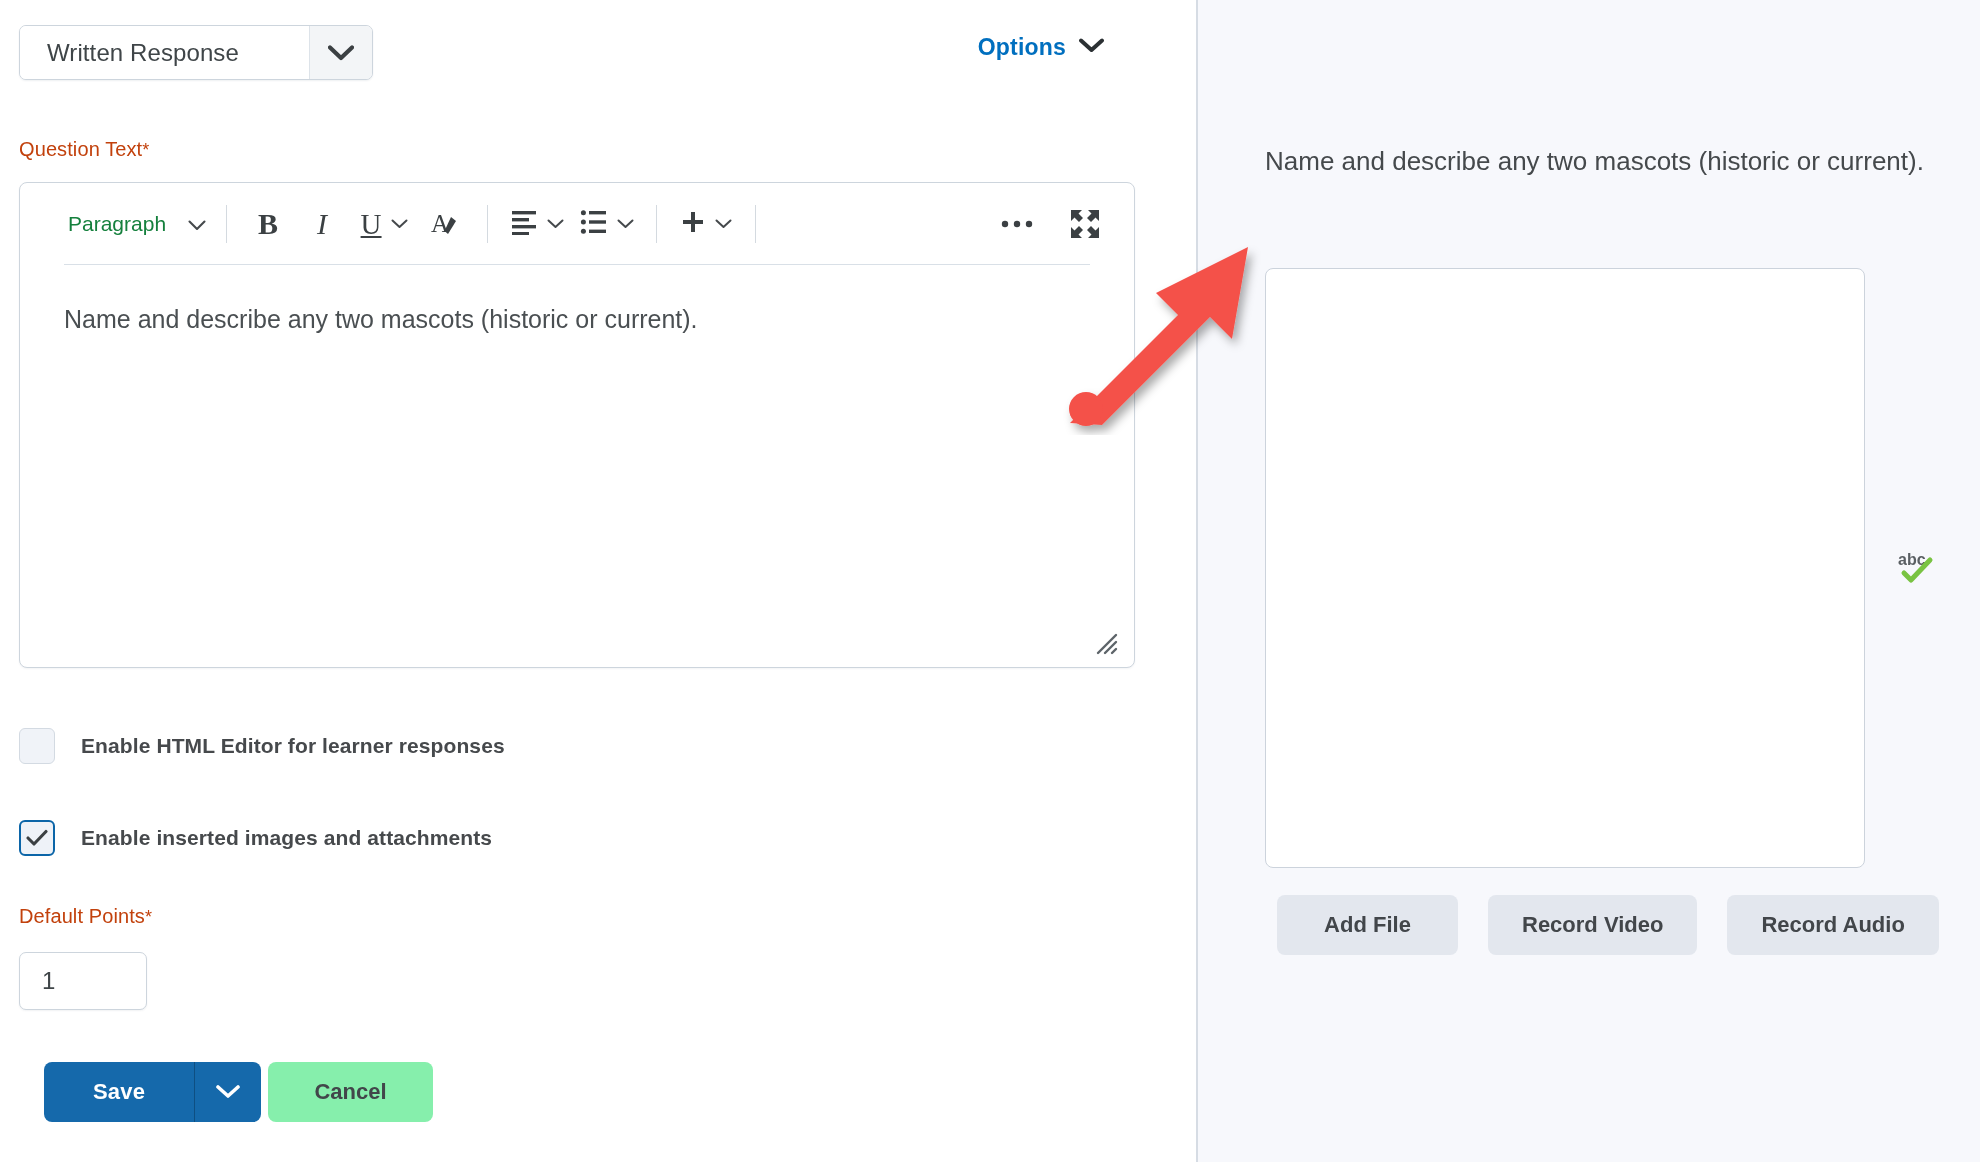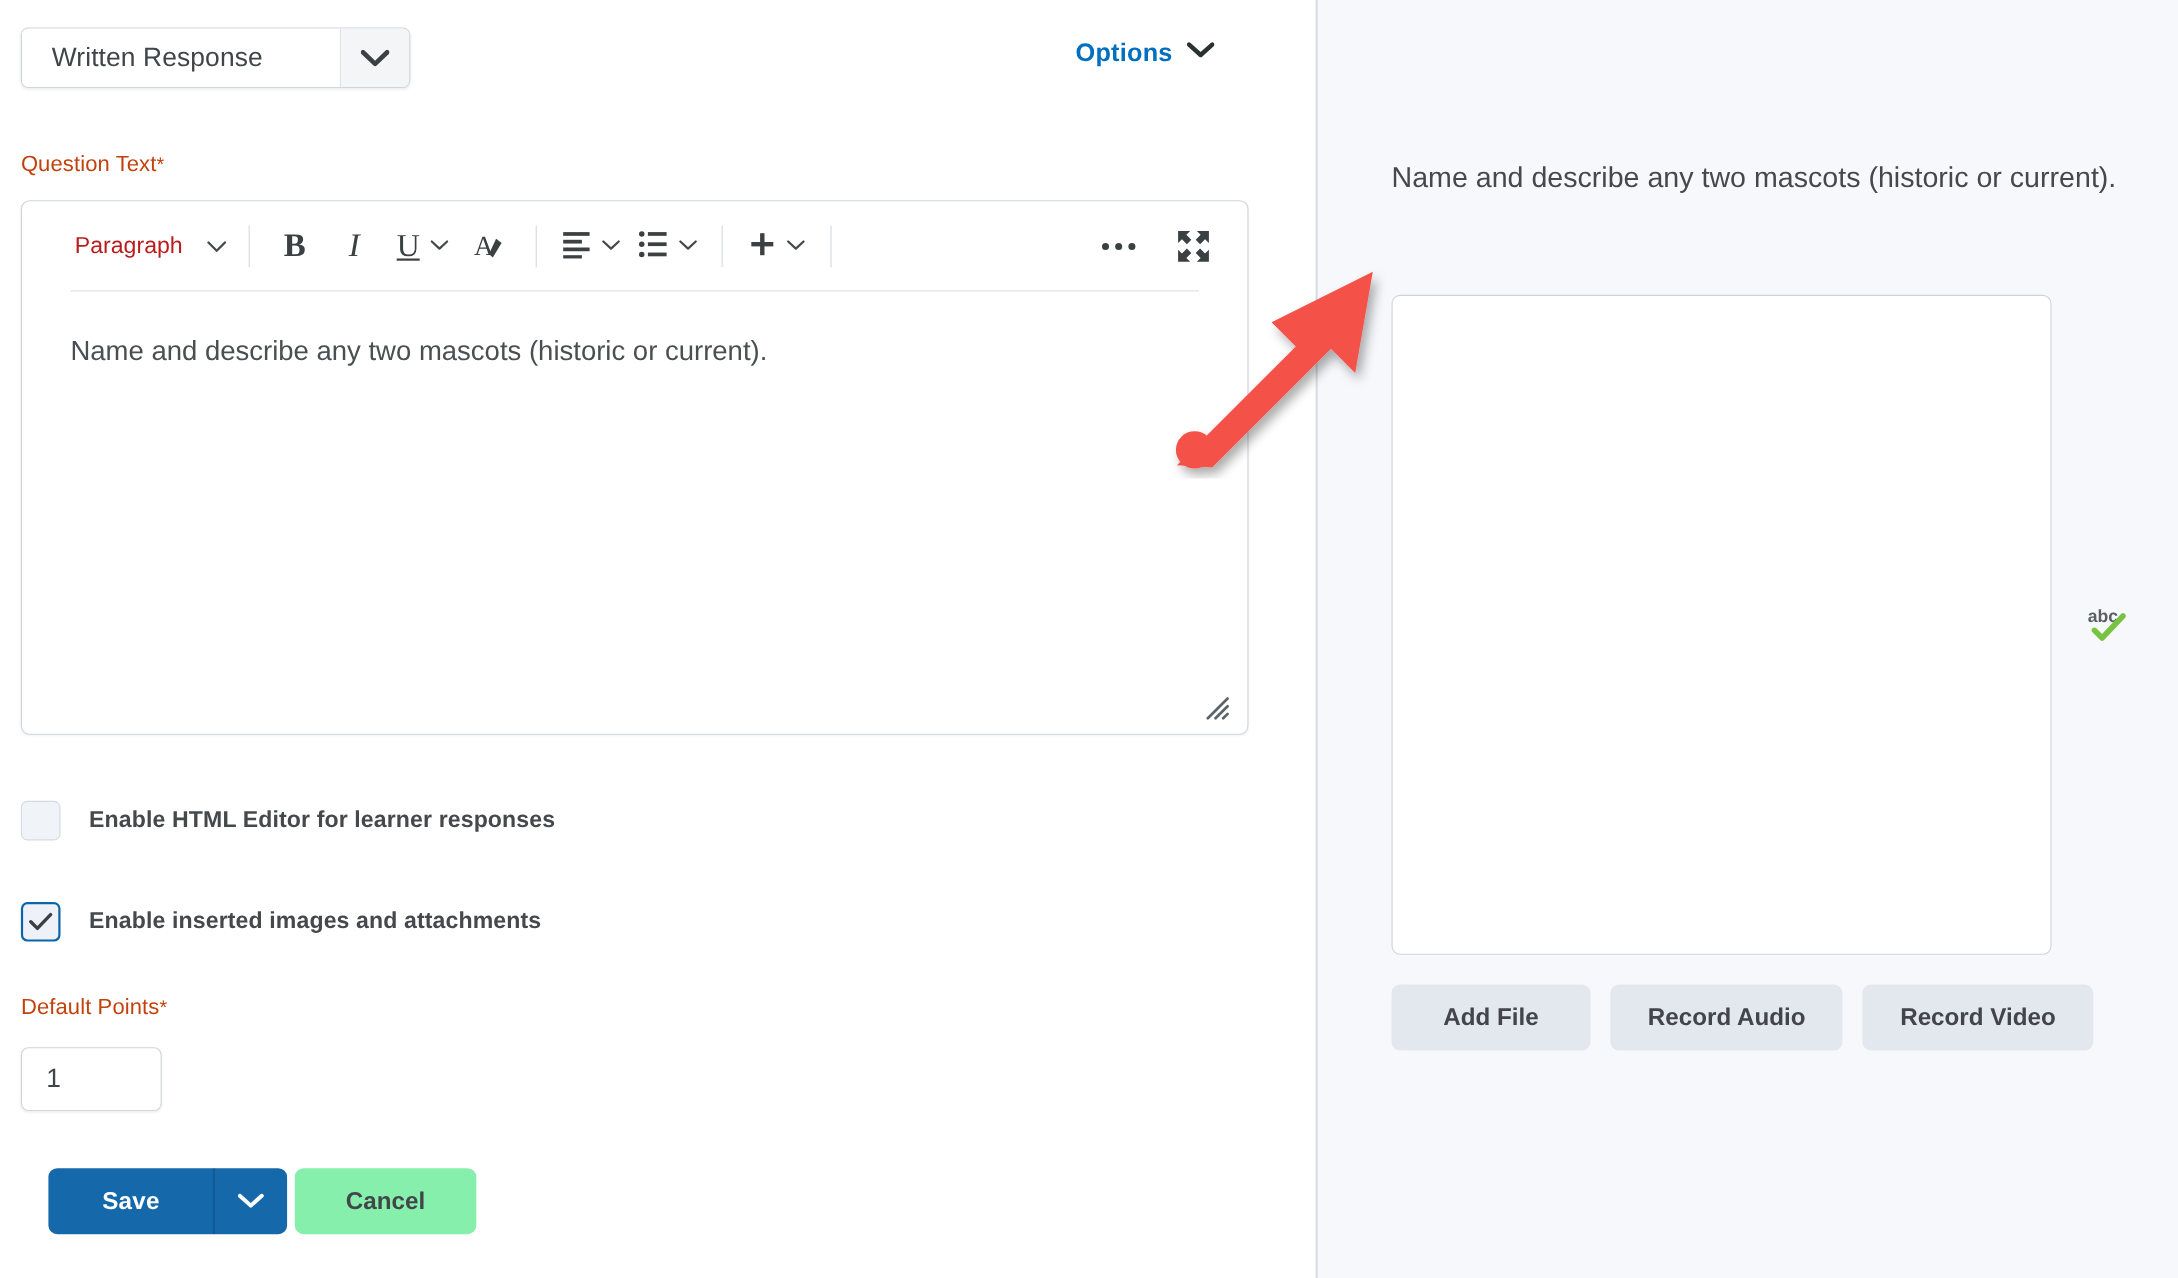--- a/index.html
+++ b/index.html
@@ -110,21 +110,21 @@
     align-items: center;
     justify-content: center;
     height: 46px;
     cursor: pointer;
     color: #3b4043;
   }
   .tb-para {
     gap: 22px;
     padding: 0 6px 0 4px;
     font-size: 21px;
-    color: #b91c1c;
+    color: #15803d;
   }
   .tb-btn { width: 54px; }
   .tb-btn-wide { width: 70px; gap: 9px; }
   .tb-sep {
     width: 1px; height: 38px;
     background: #d4dae0;
     margin: 0 14px;
   }
   .tb-gap { flex: 1; }
   .tb-bold { font-size: 30px; font-weight: bold; font-family: "Liberation Serif", serif; }
@@ -286,20 +286,21 @@
     min-width: 181px;
     border-radius: 8px;
     background: #e3e7ee;
     display: flex;
     align-items: center;
     justify-content: center;
     font-size: 22px;
     font-weight: bold;
     color: #42464a;
     cursor: pointer;
+    margin-left: 12px;
   }
 
   
   .arrow-annotation {
     position: absolute;
     left: 1060px; top: 235px;
     width: 230px; height: 200px;
     pointer-events: none;
   }
 </style>
@@ -483,22 +484,22 @@
   </div>
 
   <div class="divider"></div>
 
   <div class="right-pane">
     <div class="preview-question">Name and describe any two mascots (historic or current).</div>
     <div class="answer-box"></div>
 
     <div class="pv-buttons">
       <div class="pv-btn">Add File</div>
+      <div class="pv-btn">Record Video</div>
       <div class="pv-btn">Record Audio</div>
-      <div class="pv-btn">Record Video</div>
     </div>
   </div>
 
   <div class="spell-icon">
     <svg width="40" height="40" viewBox="0 0 40 40" aria-hidden="true">
       <text x="1" y="20" font-family="Liberation Sans, sans-serif" font-size="16" font-weight="bold" fill="#5a5f63">abc</text>
       <path d="M7 28 L14 35 L33 15" fill="none" stroke="#79c342" stroke-width="5" stroke-linecap="round" stroke-linejoin="round"></path>
     </svg>
   </div>
 

